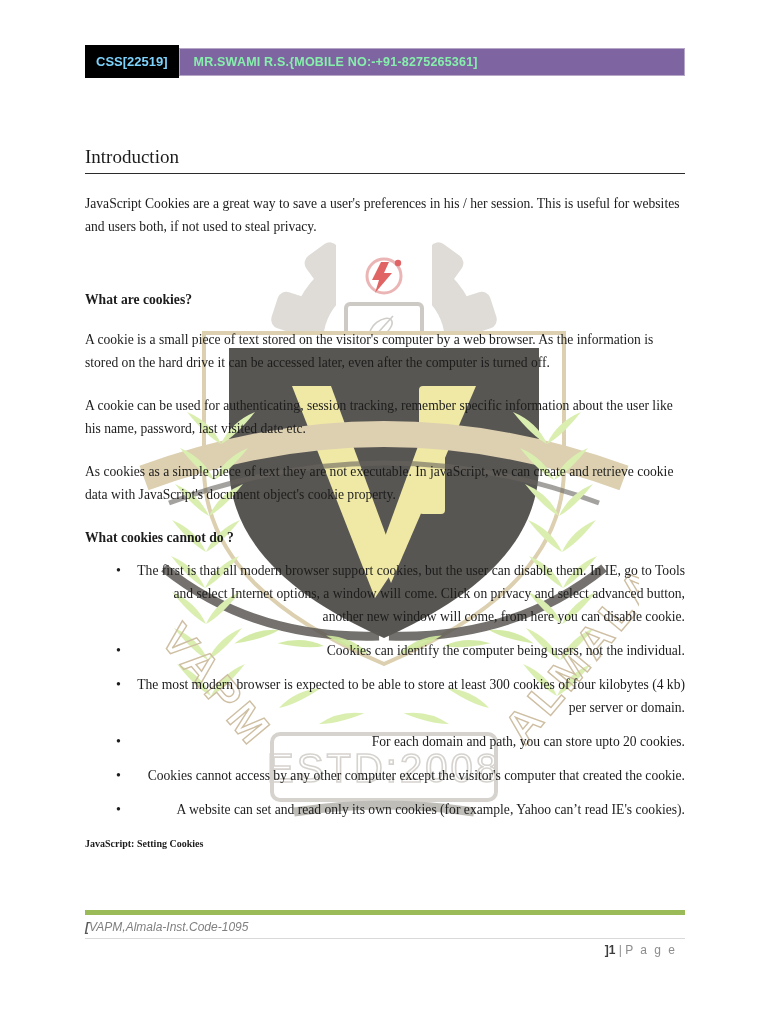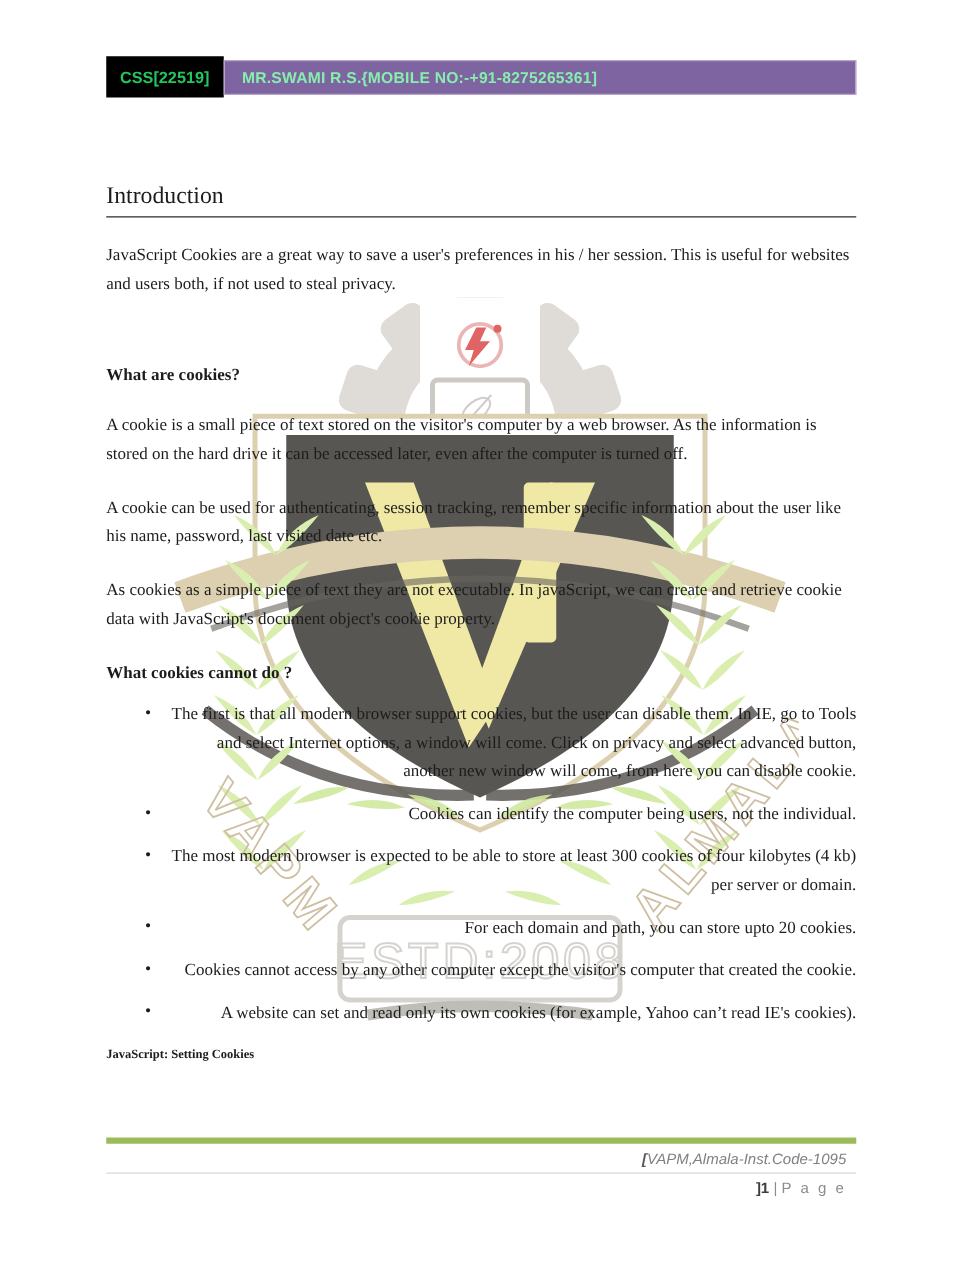--- a/index.html
+++ b/index.html
@@ -4,21 +4,21 @@
 <style>
   html,body { margin:0; padding:0; background:#ffffff; }
   .page {
     position:relative; width:768px; height:1024px; margin:0 auto;
     background:#ffffff; overflow:hidden;
     font-family:"Liberation Serif", serif; color:#1c1c1c;
   }
   
   .header { position:absolute; top:45px; left:85px; width:600px; display:flex; z-index:3; }
   .header-code {
-    background:#000000; color:#22c55e; font-family:"Liberation Sans", sans-serif;
+    background:#000000; color:#7dd3fc; font-family:"Liberation Sans", sans-serif;
     font-weight:bold; font-size:13px; line-height:33px; height:33px;
     padding:0 11px; white-space:nowrap;
   }
   .header-banner {
     flex:1; background:#7e64a0; border:1px solid #b6a7c9; margin:3px 0 2px 0;
     color:#86efac; font-family:"Liberation Sans", sans-serif; font-weight:bold;
     font-size:12.5px; display:flex; align-items:center; padding-left:14px;
     letter-spacing:.2px;
   }
   
@@ -38,21 +38,21 @@
   .content h3 { font-size:13.6px; margin:20px 0 10px; line-height:23px; }
   .content h4 { font-size:10px; margin:8px 0 0; line-height:23px; }
   .content ul { list-style:none; margin:6px 0 0; padding:0;text-align:right; }
   .content li { position:relative; padding-left:50px; margin-bottom:11px; }
   .content li::before { content:"\2022"; position:absolute; left:31px; top:0; font-size:14px; }
   
   .footer { position:absolute; top:910px; left:85px; width:600px; z-index:2;
             font-family:"Liberation Sans", sans-serif; }
   .footer-rule { height:4.5px; background:#9bbb59; }
   .footer-inst {
-    text-align:right; padding:5px 8px 4px 0; font-size:12px; font-style:italic;
+    text-align:left; padding:5px 8px 4px 0; font-size:12px; font-style:italic;
     color:#808080; border-bottom:1px solid #d9d9d9;
   }
   .footer-inst .bracket { color:#595959; font-weight:bold; }
   .footer-page { text-align:right; padding:4px 8px 0 0; font-size:12px; color:#8c8c8c; }
   .footer-page .pgnum { color:#3d3d3d; font-weight:bold; }
   .footer-page .pgword { letter-spacing:2px; }
 </style>
 </head>
 <body>
 

